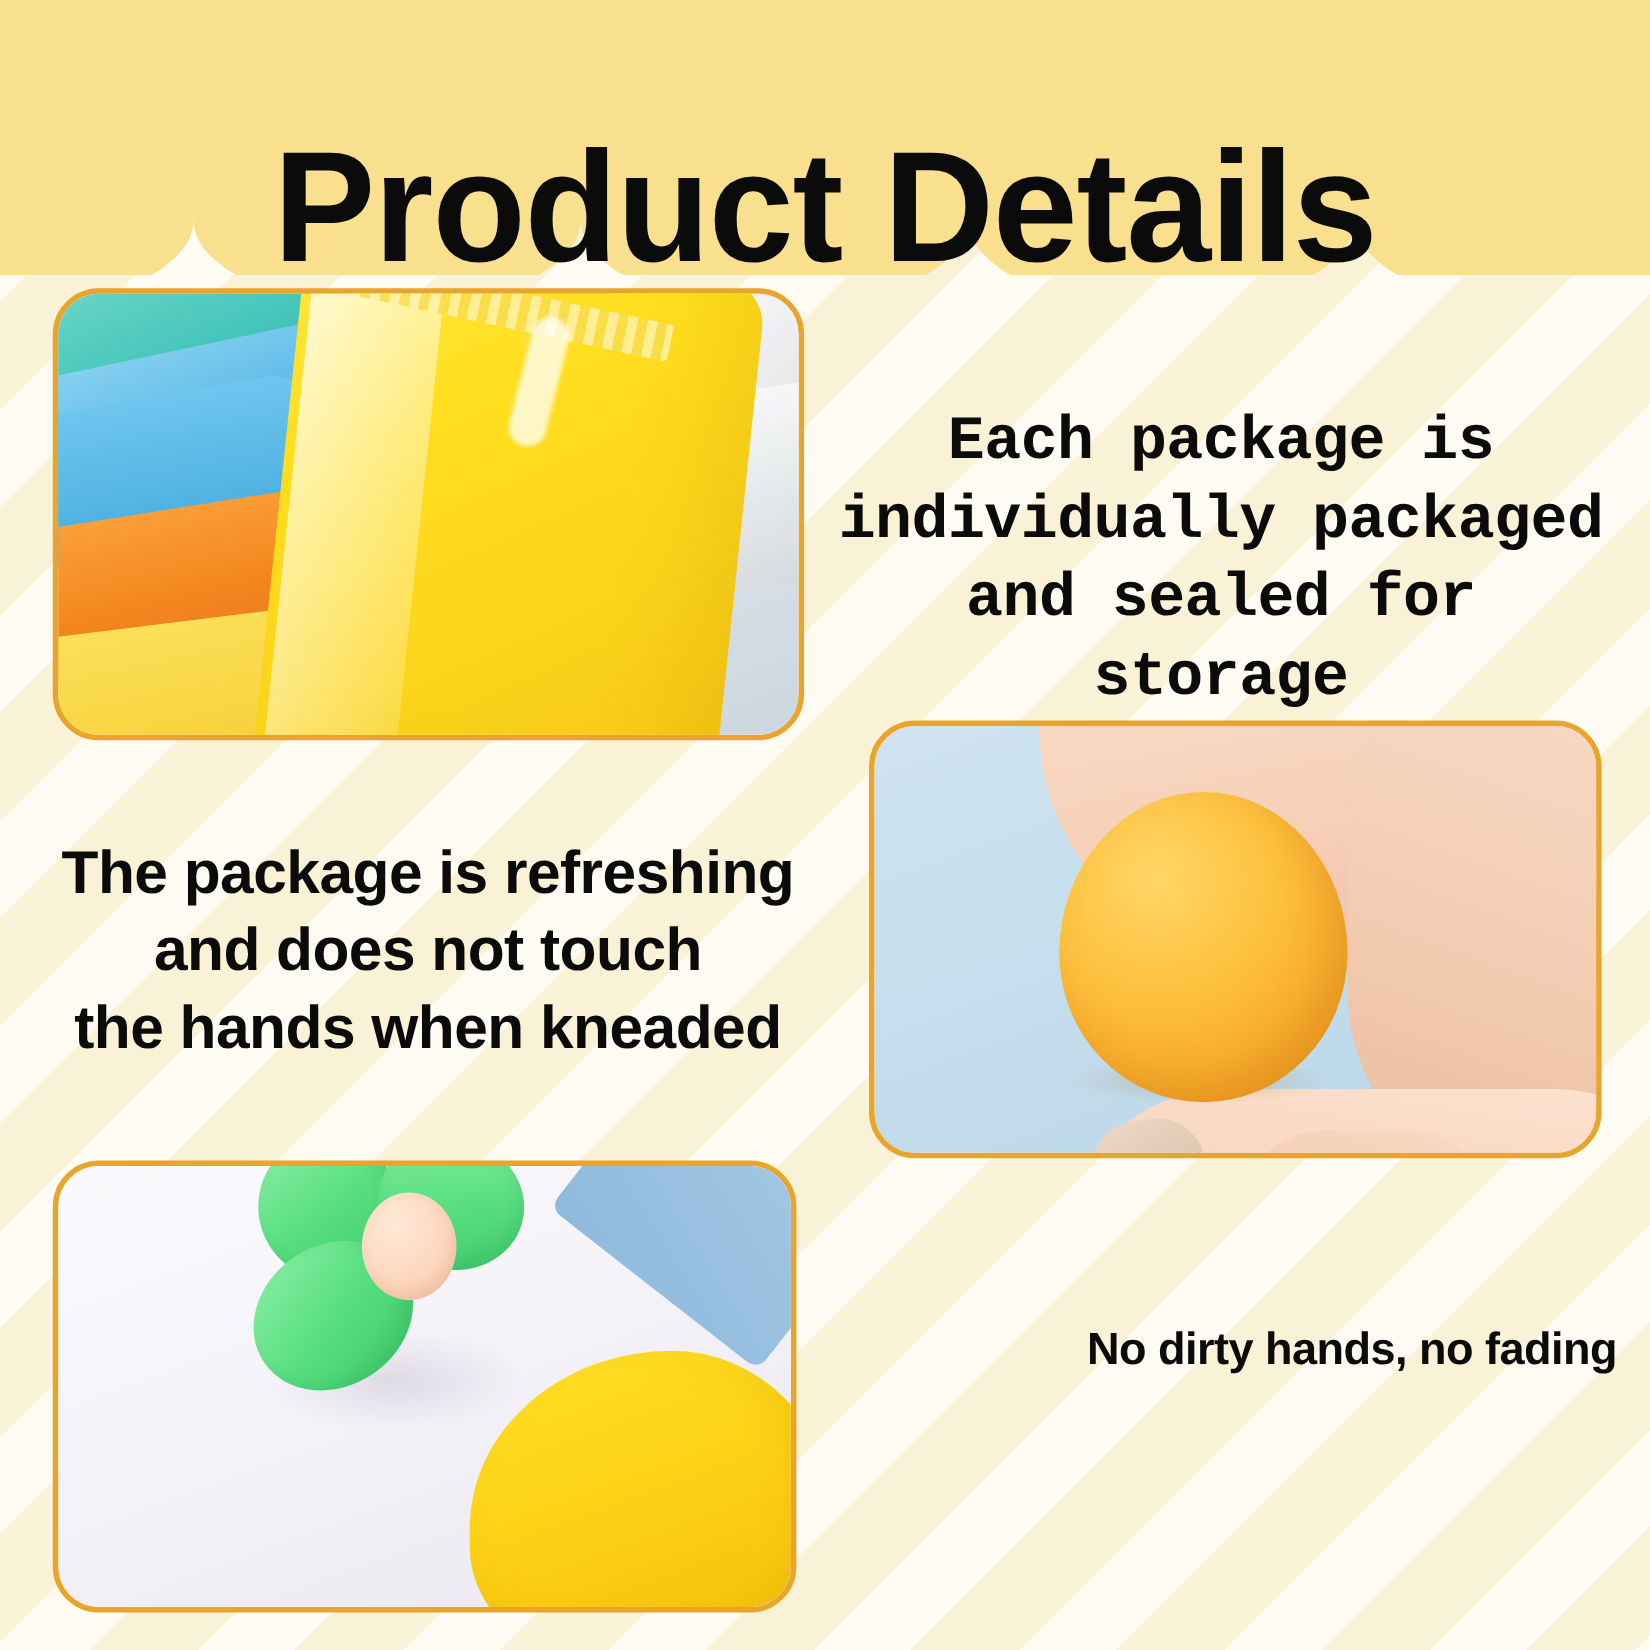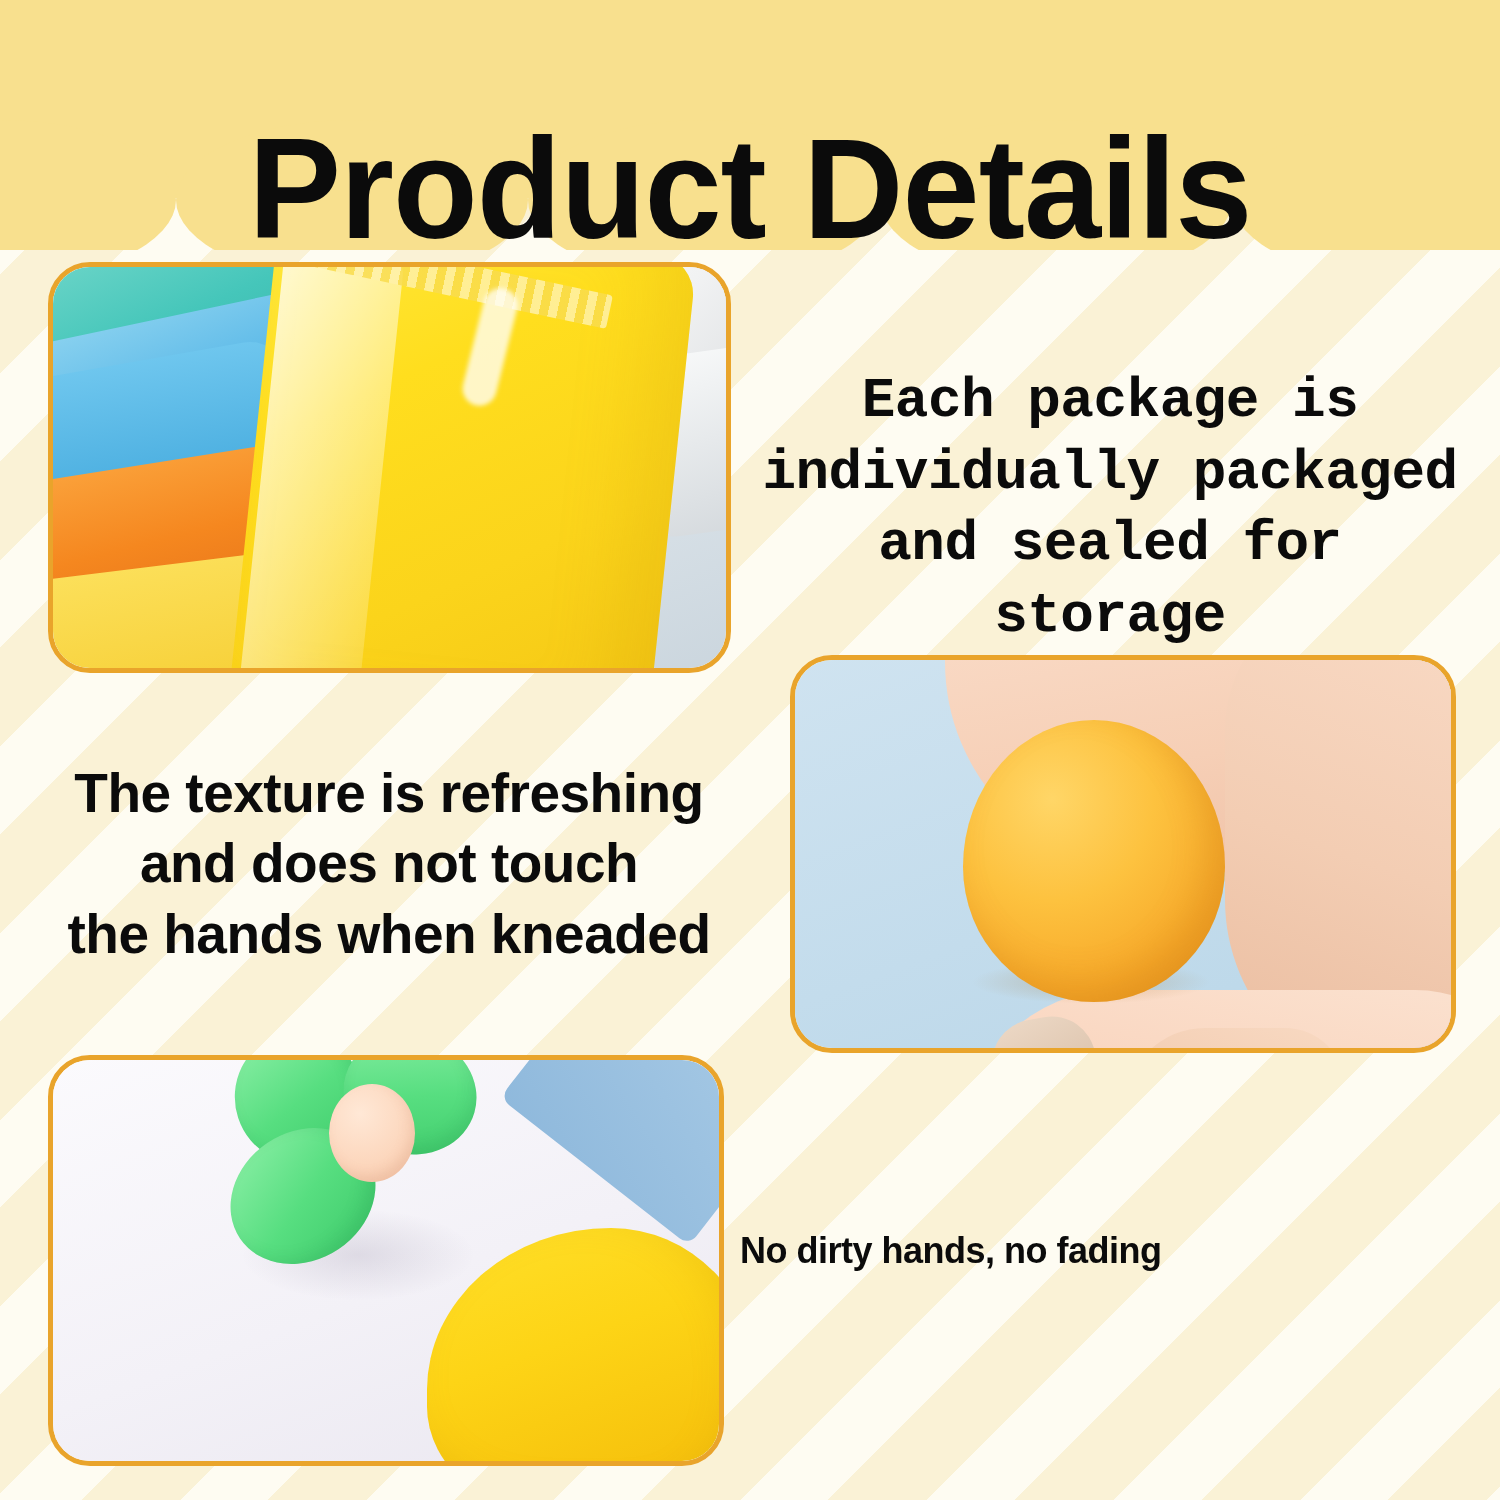--- a/index.html
+++ b/index.html
@@ -208,22 +208,22 @@
   }
   #caption-package{
     left:760px;top:366px;width:700px;
     text-align:center;font-size:56px;line-height:1.28;font-family:Liberation Mono, monospace;
   }
   #caption-texture{
     left:24px;top:758px;width:730px;
     text-align:center;font-size:55px;line-height:1.28;
   }
   #caption-clean{
-    left:740px;top:1228px;width:730px;
-    text-align:left;font-size:36px;line-height:1.28;
+    left:740px;top:1200px;width:730px;
+    text-align:right;font-size:41px;line-height:1.28;
   }
 </style>
 </head>
 <body>
 
 <div id="bg-stripes"></div>
 
 <div id="header-band">
   <div id="header-fill"></div>
   <div class="scallop" style="left:-176px"></div>
@@ -274,16 +274,16 @@
     <div class="p3-petal p3-petal-b"></div>
     <div class="p3-petal p3-petal-c"></div>
     <div class="p3-center"></div>
     <div class="p3-yellow"></div>
   </div>
 </div>
 
 <div class="caption" id="caption-package">Each package is
 individually packaged
 and sealed for storage</div>
-<div class="caption" id="caption-texture">The texture is refreshing
+<div class="caption" id="caption-texture">The package is refreshing
 and does not touch
 the hands when kneaded</div>
 <div class="caption" id="caption-clean">No dirty hands, no fading</div>
 
 </body></html>

